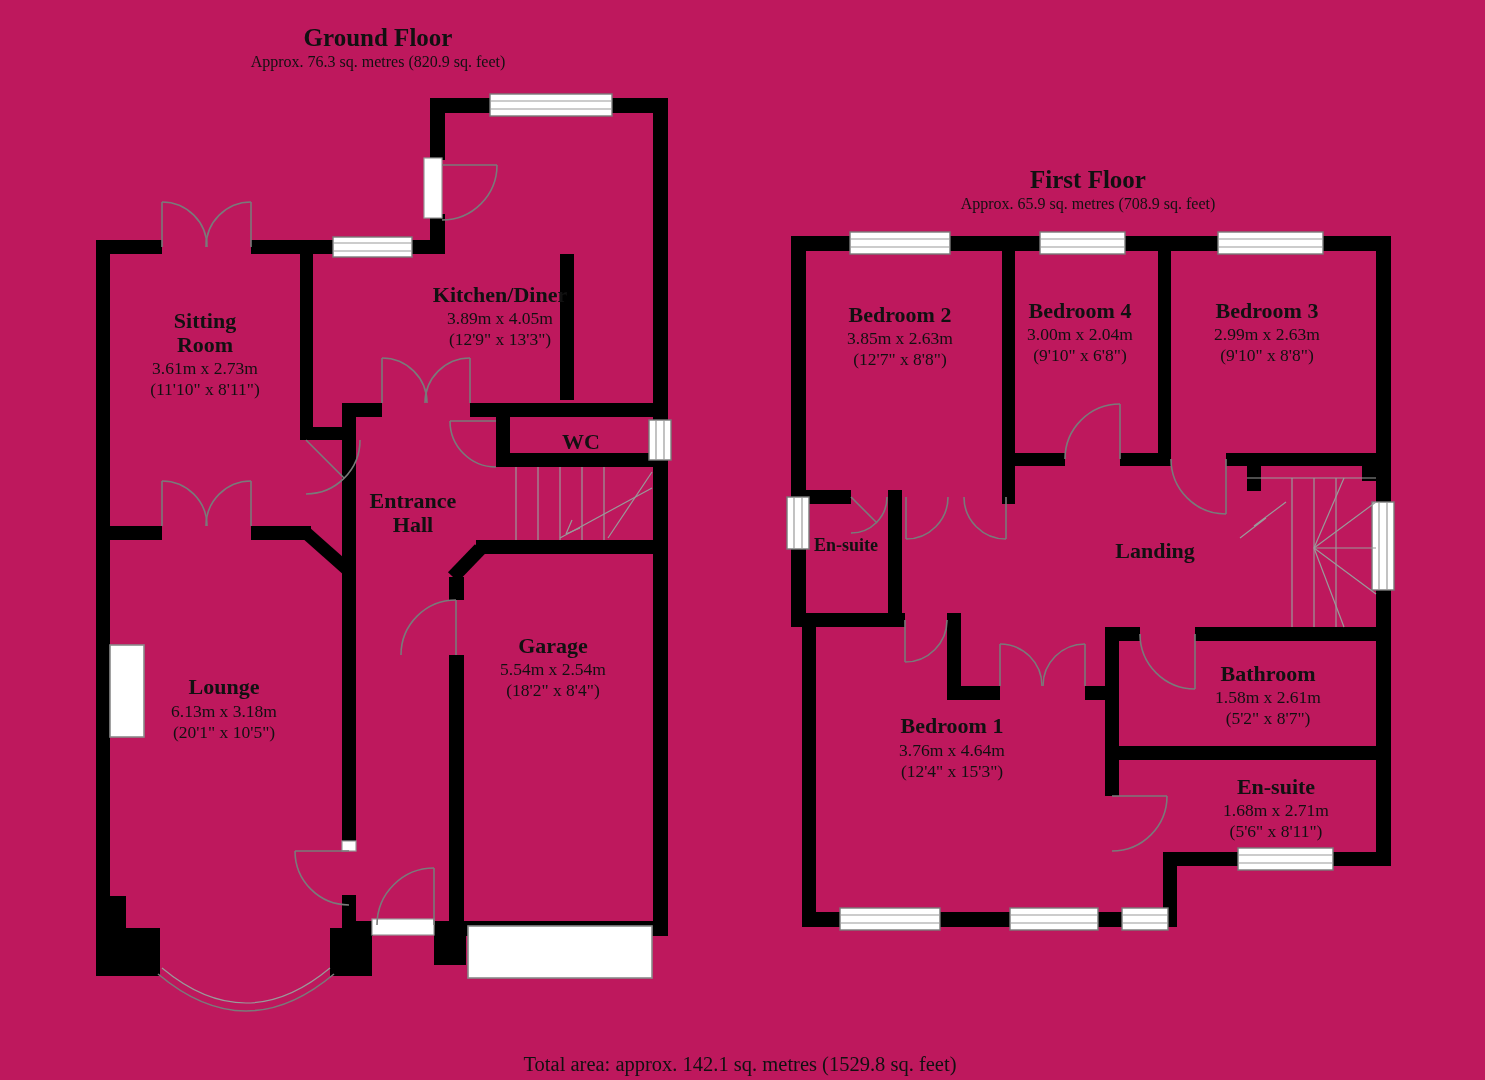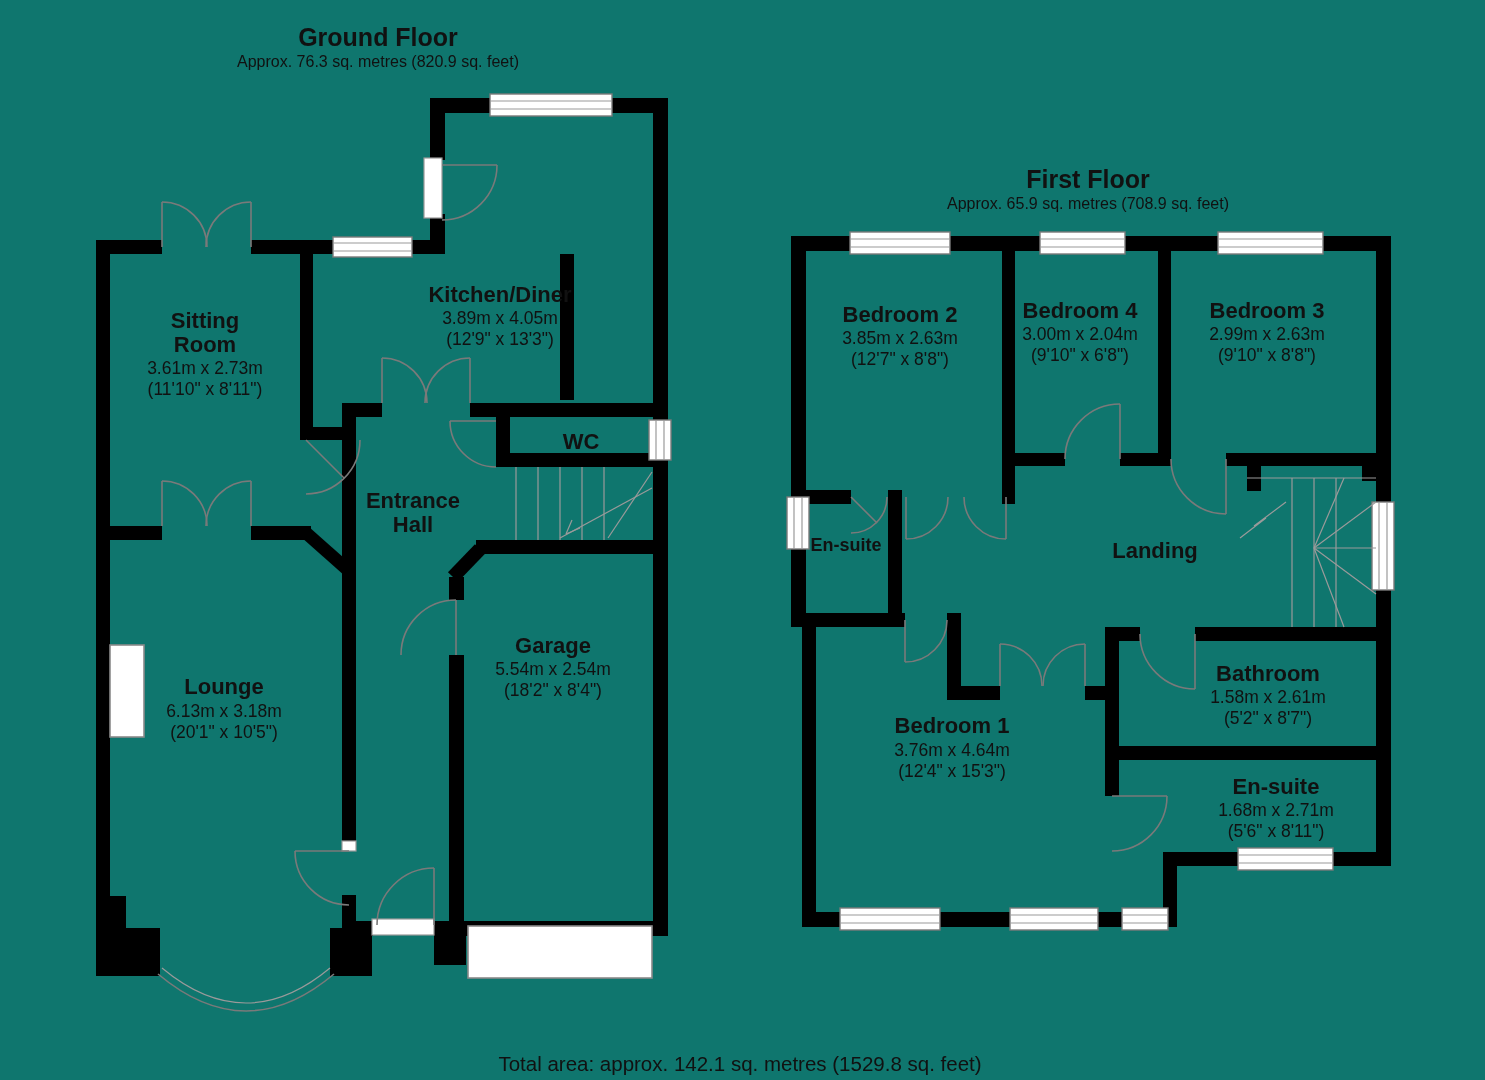--- a/index.html
+++ b/index.html
@@ -1,17 +1,17 @@
 <!DOCTYPE html>
 <html><head>
 <meta charset="utf-8">
 <style>
   html,body{margin:0;padding:0;background:#ffffff;}
-  .page{position:relative;width:1485px;height:1080px;background:#0f766e;overflow:hidden;
-        font-family:Liberation Sans, sans-serif;}
+  .page{position:relative;width:1485px;height:1080px;background:#be185d;overflow:hidden;
+        font-family:Liberation Serif, serif;}
   svg{position:absolute;left:0;top:0;}
   .wall{fill:#000000;stroke:none;}
   .thin{stroke:#7a7a7a;stroke-width:1.6;fill:none;}
   .thin2{stroke:#9a9a9a;stroke-width:1.2;fill:none;}
   .winrect{fill:#ffffff;stroke:#7a7a7a;stroke-width:1.4;}
   .doorframe{fill:#ffffff;stroke:#9a9a9a;stroke-width:1.2;}
   .bigwhite{fill:#ffffff;stroke:#8a8a8a;stroke-width:1.6;}
   .roomname{font-weight:bold;font-size:22px;fill:#111111;text-anchor:middle;}
   .roomname-sm{font-weight:bold;font-size:18px;fill:#111111;text-anchor:middle;}
   .dims{font-size:17.5px;fill:#111111;text-anchor:middle;}

